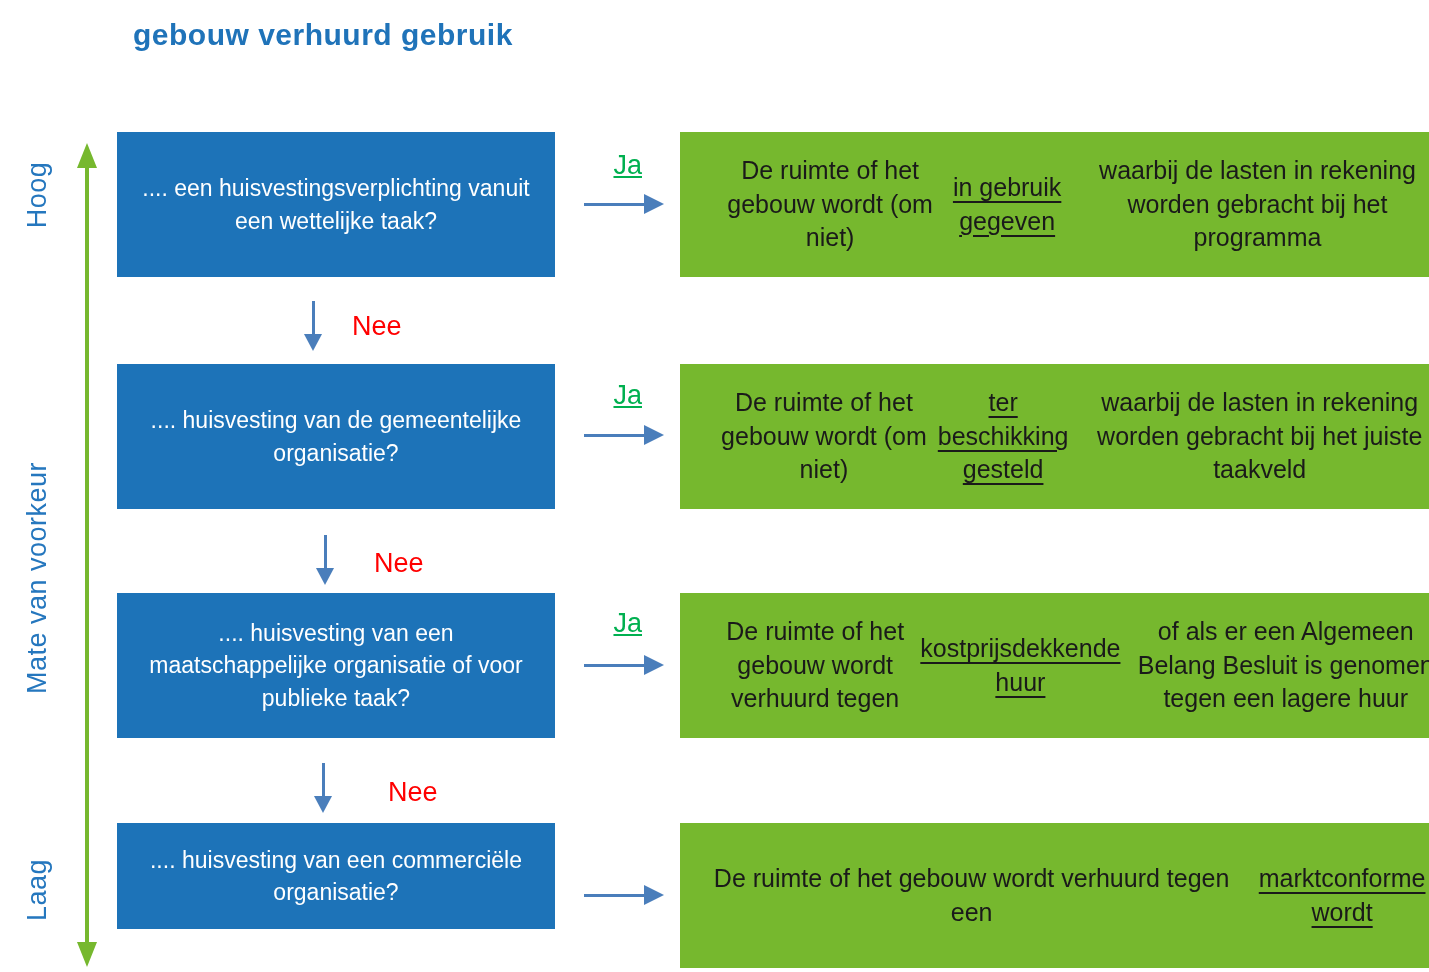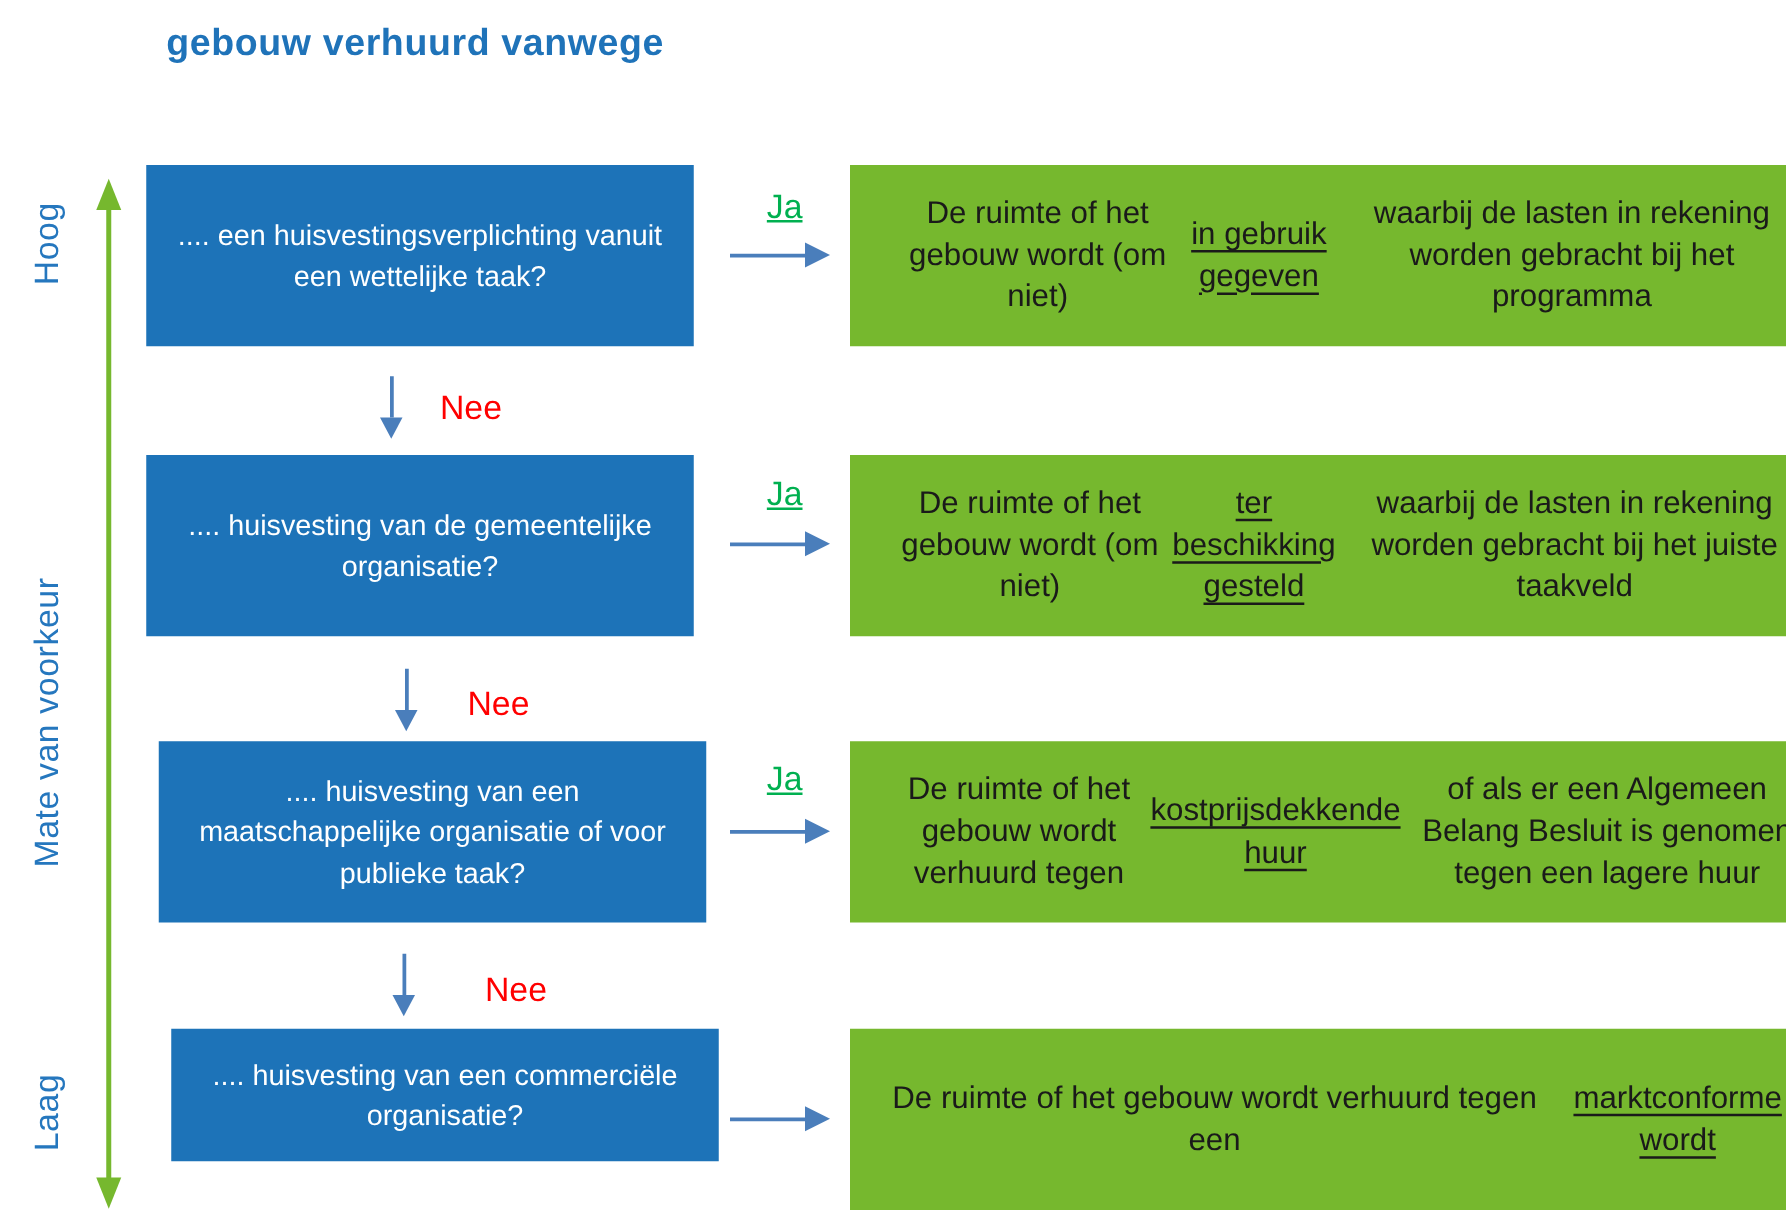--- a/index.html
+++ b/index.html
@@ -114,21 +114,21 @@
     color: var(--no-label, #FF0000);
     font-size: 27px;
   }
 </style>
 </head>
 <body>
 
 <div class="canvas">
 
   <div class="title">
-    <div>gebouw verhuurd vanwege</div>
+    <div>gebouw verhuurd gebruik</div>
   </div>
 
   <svg class="axis-arrow" style="left:70px; top:142px;" width="34" height="826" viewBox="0 0 34 826">
     <line x1="17" y1="20" x2="17" y2="806"></line>
     <polygon points="17,1 7,26 27,26"></polygon>
     <polygon points="17,825 7,800 27,800"></polygon>
   </svg>
 
   <div class="side-label" style="width:140px; height:36px; left:-33px; top:177px;">Hoog</div>
   <div class="side-label" style="width:320px; height:36px; left:-123px; top:560px;">Mate van voorkeur</div>
@@ -153,34 +153,34 @@
   <div class="abox" style="top:364px; height:145px;">
       <div class="inner">
         <span>De ruimte of het gebouw wordt (om niet) </span>
         <span class="u">ter beschikking gesteld</span>
         <span> waarbij de lasten in rekening worden gebracht bij het juiste taakveld</span>
       </div>
     </div>
   <div class="varrow" style="left:324px; top:535px; height:33px;"></div>
   <div class="nee" style="left:374px; top:548px;">Nee</div>
 
-  <div class="qbox" style="top:593px; height:145px;margin-left:10px;">.... huisvesting van een maatschappelijke organisatie of voor publieke taak?</div>
+  <div class="qbox" style="top:593px; height:145px;">.... huisvesting van een maatschappelijke organisatie of voor publieke taak?</div>
   <div class="ja" style="left:582px; top:608px;">Ja</div>
   <div class="harrow" style="left:584px; top:664px;"></div>
   <div class="abox" style="top:593px; height:145px;">
       <div class="inner">
         <span>De ruimte of het gebouw wordt verhuurd tegen </span>
         <span class="u">kostprijsdekkende huur</span>
         <span> of als er een Algemeen Belang Besluit is genomen tegen een lagere huur</span>
       </div>
     </div>
   <div class="varrow" style="left:322px; top:763px; height:33px;"></div>
   <div class="nee" style="left:388px; top:777px;">Nee</div>
 
-  <div class="qbox" style="top:823px; height:106px;margin-left:20px;">.... huisvesting van een commerciële organisatie?</div>
+  <div class="qbox" style="top:823px; height:106px;">.... huisvesting van een commerciële organisatie?</div>
   <div class="harrow" style="left:584px; top:894px;"></div>
   <div class="abox" style="top:823px; height:145px;">
       <div class="inner">
         <span>De ruimte of het gebouw wordt verhuurd tegen een </span>
         <span class="u">marktconforme wordt</span>
         <span></span>
       </div>
     </div>
 
 </div>

